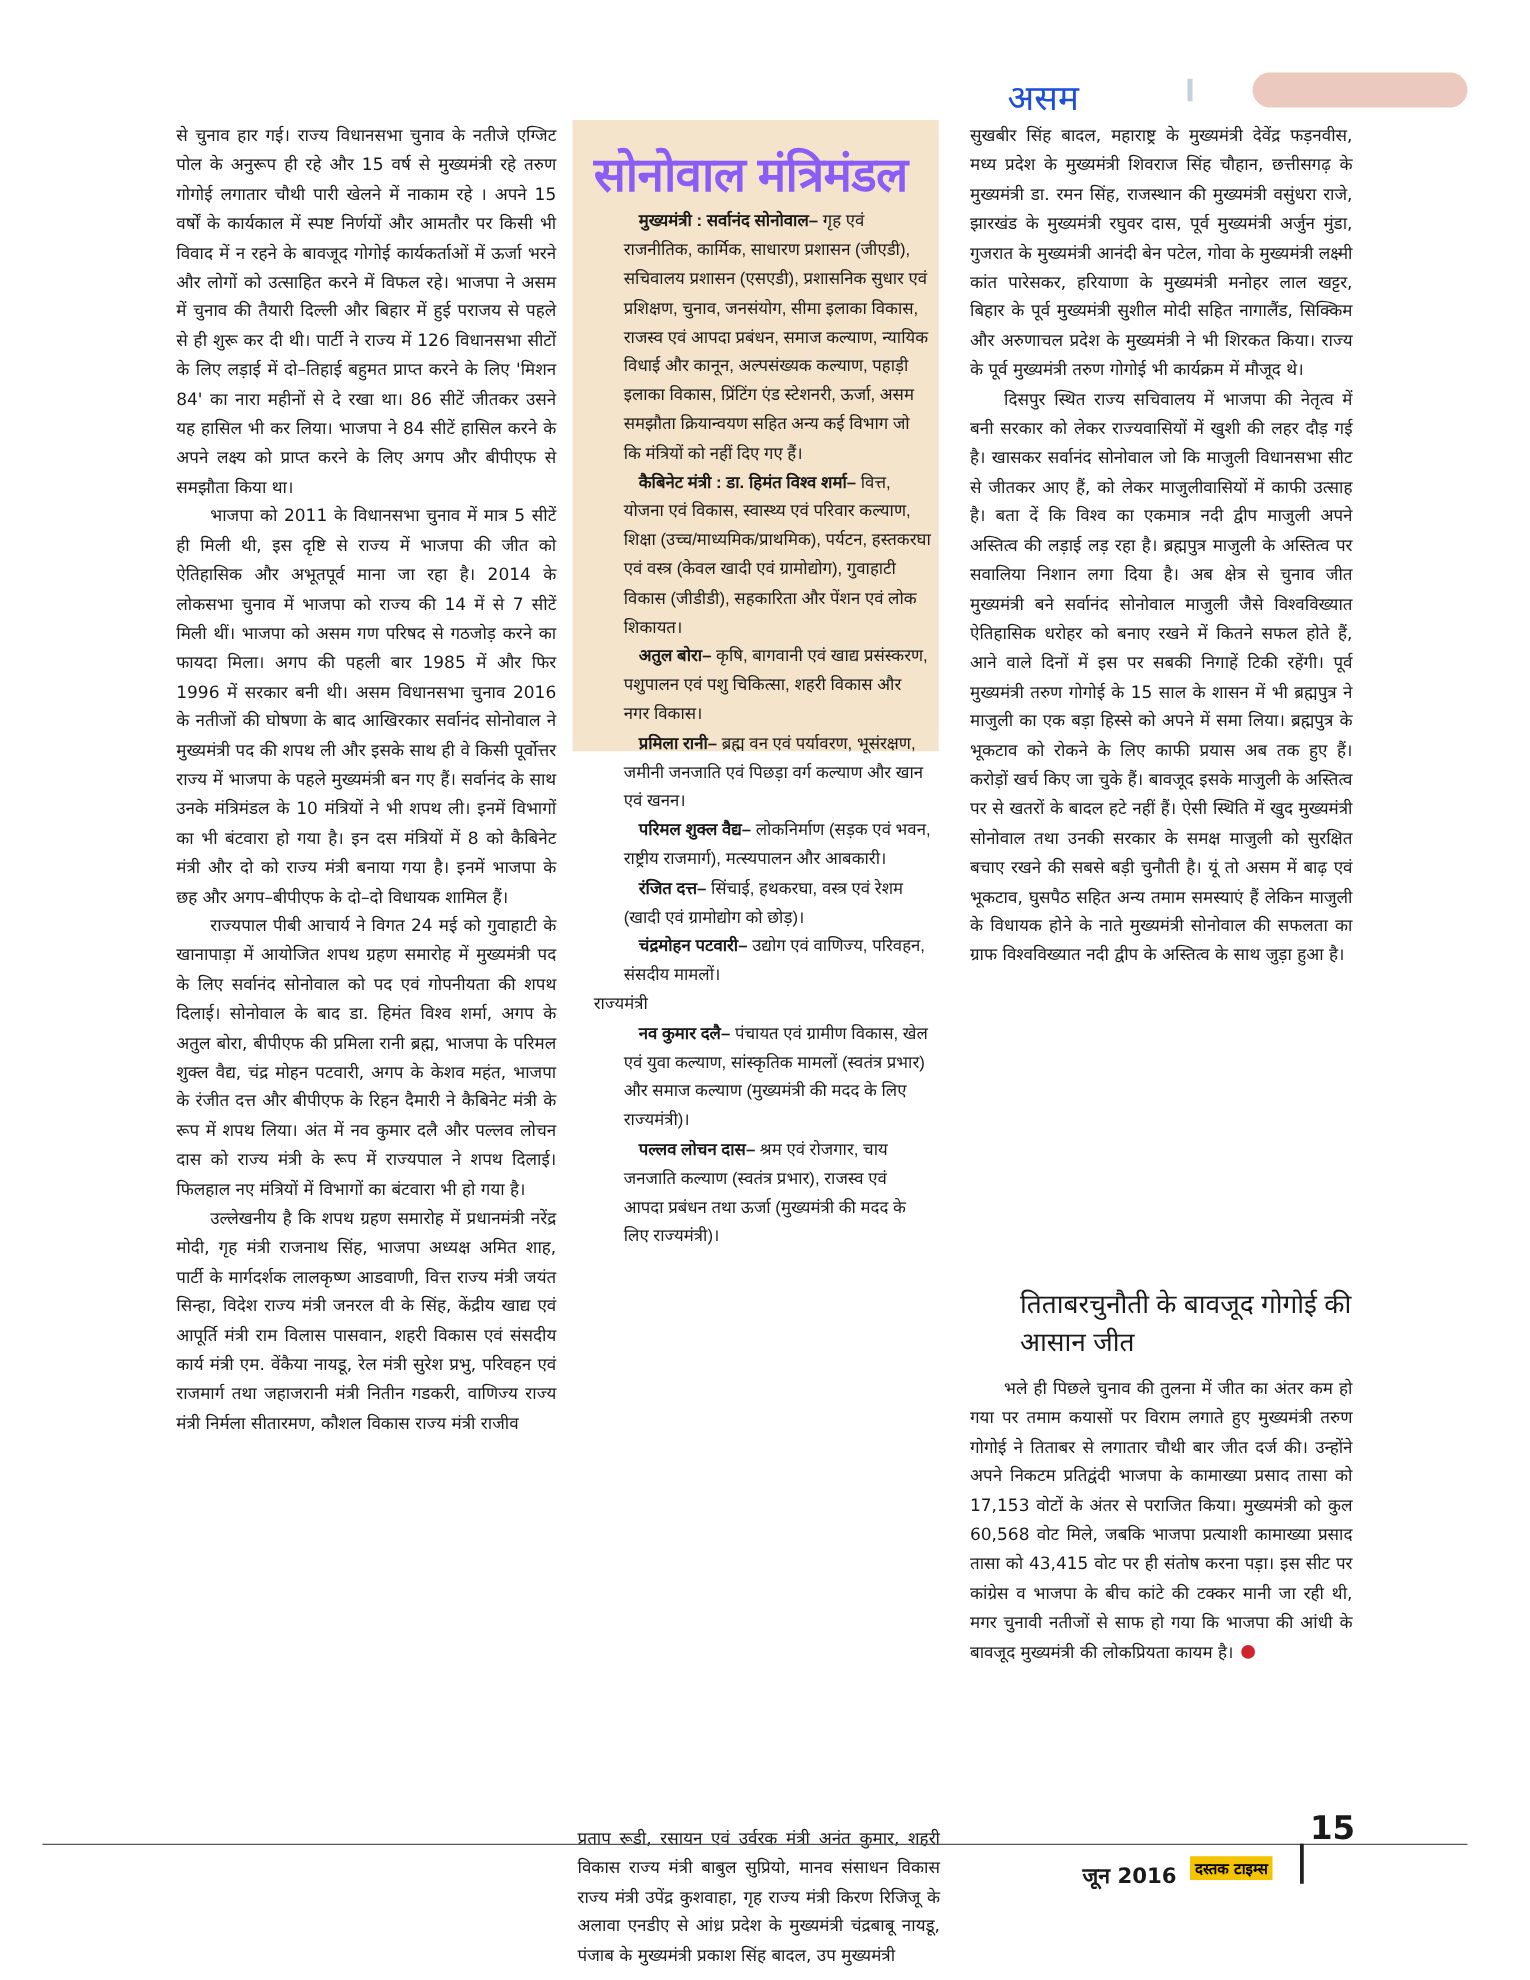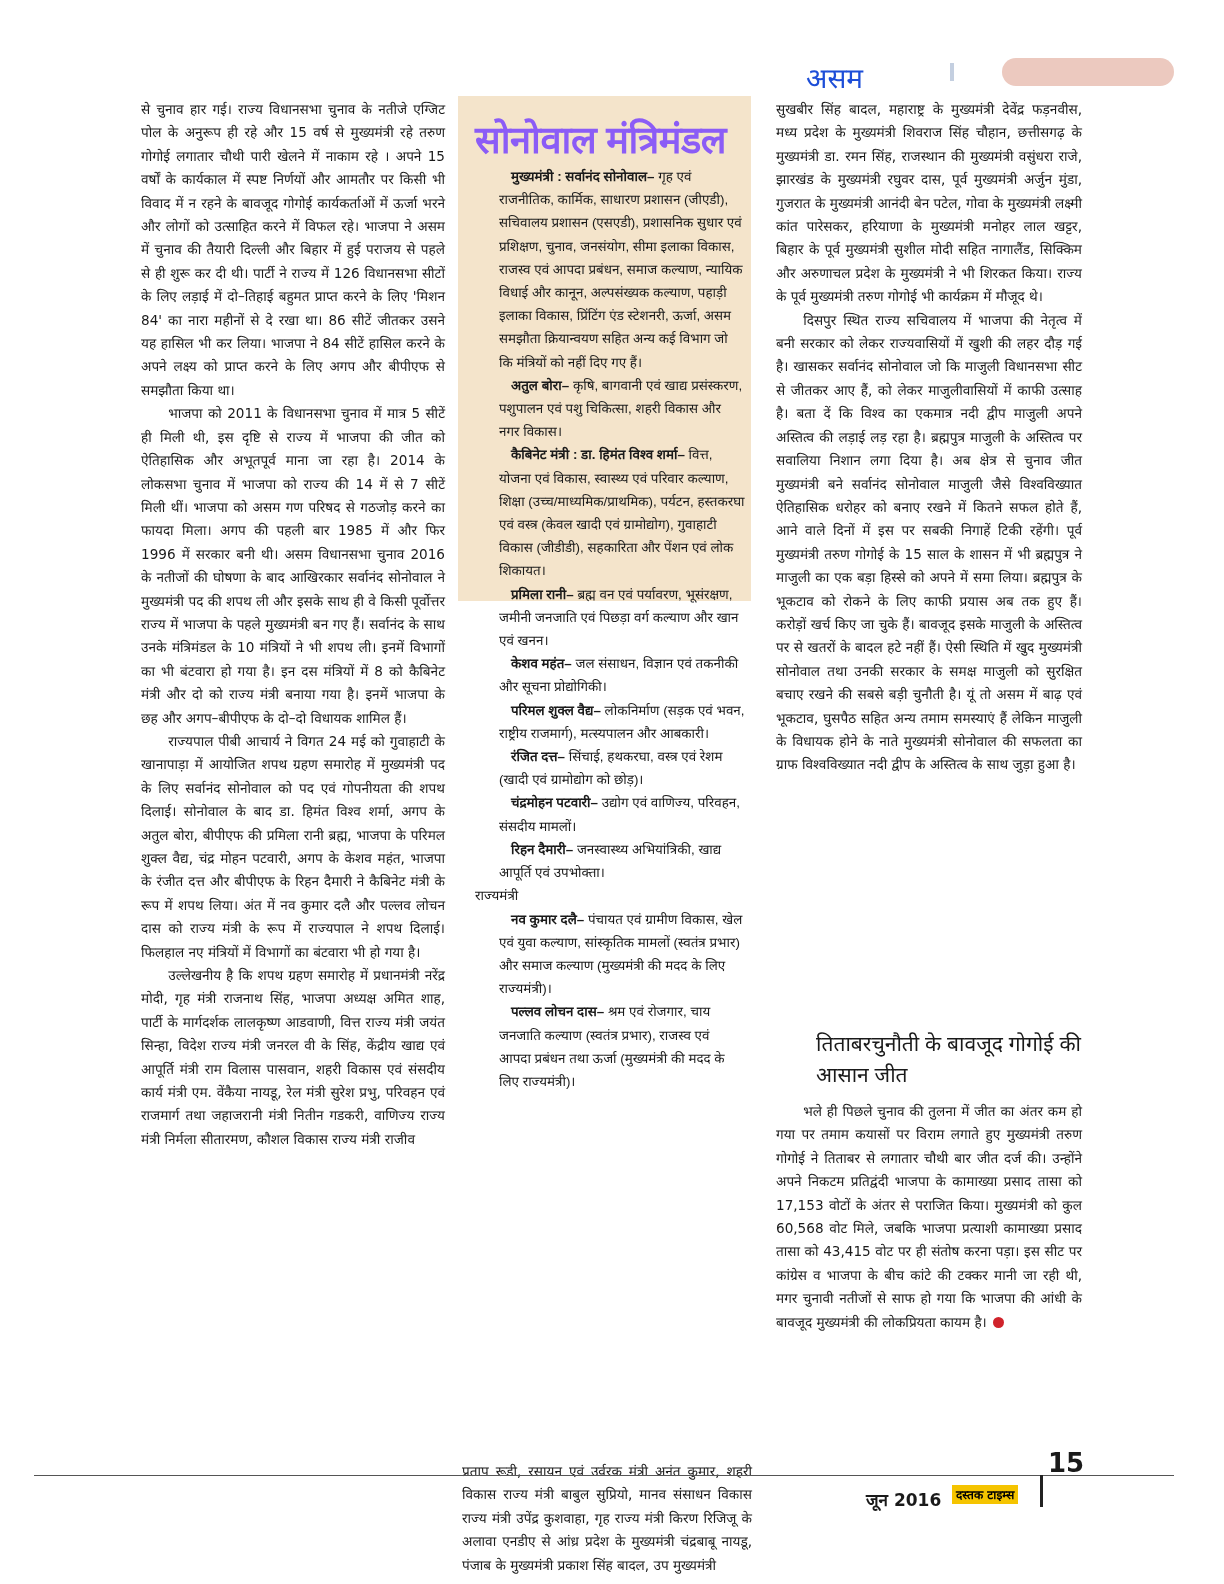--- a/index.html
+++ b/index.html
@@ -39,28 +39,26 @@
   <p class="noindent">से चुनाव हार गई। राज्य विधानसभा चुनाव के नतीजे एग्जिट पोल के अनुरूप ही रहे और 15 वर्ष से मुख्यमंत्री रहे तरुण गोगोई लगातार चौथी पारी खेलने में नाकाम रहे । अपने 15 वर्षों के कार्यकाल में स्पष्ट निर्णयों और आमतौर पर किसी भी विवाद में न रहने के बावजूद गोगोई कार्यकर्ताओं में ऊर्जा भरने और लोगों को उत्साहित करने में विफल रहे। भाजपा ने असम में चुनाव की तैयारी दिल्ली और बिहार में हुई पराजय से पहले से ही शुरू कर दी थी। पार्टी ने राज्य में 126 विधानसभा सीटों के लिए लड़ाई में दो–तिहाई बहुमत प्राप्त करने के लिए 'मिशन 84' का नारा महीनों से दे रखा था। 86 सीटें जीतकर उसने यह हासिल भी कर लिया। भाजपा ने 84 सीटें हासिल करने के अपने लक्ष्य को प्राप्त करने के लिए अगप और बीपीएफ से समझौता किया था।</p>
   <p>भाजपा को 2011 के विधानसभा चुनाव में मात्र 5 सीटें ही मिली थी, इस दृष्टि से राज्य में भाजपा की जीत को ऐतिहासिक और अभूतपूर्व माना जा रहा है। 2014 के लोकसभा चुनाव में भाजपा को राज्य की 14 में से 7 सीटें मिली थीं। भाजपा को असम गण परिषद से गठजोड़ करने का फायदा मिला। अगप की पहली बार 1985 में और फिर 1996 में सरकार बनी थी। असम विधानसभा चुनाव 2016 के नतीजों की घोषणा के बाद आखिरकार सर्वानंद सोनोवाल ने मुख्यमंत्री पद की शपथ ली और इसके साथ ही वे किसी पूर्वोत्तर राज्य में भाजपा के पहले मुख्यमंत्री बन गए हैं। सर्वानंद के साथ उनके मंत्रिमंडल के 10 मंत्रियों ने भी शपथ ली। इनमें विभागों का भी बंटवारा हो गया है। इन दस मंत्रियों में 8 को कैबिनेट मंत्री और दो को राज्य मंत्री बनाया गया है। इनमें भाजपा के छह और अगप–बीपीएफ के दो–दो विधायक शामिल हैं।</p>
   <p>राज्यपाल पीबी आचार्य ने विगत 24 मई को गुवाहाटी के खानापाड़ा में आयोजित शपथ ग्रहण समारोह में मुख्यमंत्री पद के लिए सर्वानंद सोनोवाल को पद एवं गोपनीयता की शपथ दिलाई। सोनोवाल के बाद डा. हिमंत विश्व शर्मा, अगप के अतुल बोरा, बीपीएफ की प्रमिला रानी ब्रह्म, भाजपा के परिमल शुक्ल वैद्य, चंद्र मोहन पटवारी, अगप के केशव महंत, भाजपा के रंजीत दत्त और बीपीएफ के रिहन दैमारी ने कैबिनेट मंत्री के रूप में शपथ लिया। अंत में नव कुमार दलै और पल्लव लोचन दास को राज्य मंत्री के रूप में राज्यपाल ने शपथ दिलाई। फिलहाल नए मंत्रियों में विभागों का बंटवारा भी हो गया है।</p>
   <p>उल्लेखनीय है कि शपथ ग्रहण समारोह में प्रधानमंत्री नरेंद्र मोदी, गृह मंत्री राजनाथ सिंह, भाजपा अध्यक्ष अमित शाह, पार्टी के मार्गदर्शक लालकृष्ण आडवाणी, वित्त राज्य मंत्री जयंत सिन्हा, विदेश राज्य मंत्री जनरल वी के सिंह, केंद्रीय खाद्य एवं आपूर्ति मंत्री राम विलास पासवान, शहरी विकास एवं संसदीय कार्य मंत्री एम. वेंकैया नायडू, रेल मंत्री सुरेश प्रभु, परिवहन एवं राजमार्ग तथा जहाजरानी मंत्री नितीन गडकरी, वाणिज्य राज्य मंत्री निर्मला सीतारमण, कौशल विकास राज्य मंत्री राजीव</p>
 </div>
 
 <div class="box"></div>
 <div class="box-title">सोनोवाल मंत्रिमंडल</div>
 <div class="box-body">
   <p class="entry"><b>मुख्यमंत्री : सर्वानंद सोनोवाल–</b><span> गृह एवं राजनीतिक, कार्मिक, साधारण प्रशासन (जीएडी), सचिवालय प्रशासन (एसएडी), प्रशासनिक सुधार एवं प्रशिक्षण, चुनाव, जनसंयोग, सीमा इलाका विकास, राजस्व एवं आपदा प्रबंधन, समाज कल्याण, न्यायिक विधाई और कानून, अल्पसंख्यक कल्याण, पहाड़ी इलाका विकास, प्रिंटिंग एंड स्टेशनरी, ऊर्जा, असम समझौता क्रियान्वयण सहित अन्य कई विभाग जो कि मंत्रियों को नहीं दिए गए हैं।</span></p>
+  <p class="entry"><b>कैबिनेट मंत्री : डा. हिमंत विश्व शर्मा–</b><span> वित्त, योजना एवं विकास, स्वास्थ्य एवं परिवार कल्याण, शिक्षा (उच्च/माध्यमिक/प्राथमिक), पर्यटन, हस्तकरघा एवं वस्त्र (केवल खादी एवं ग्रामोद्योग), गुवाहाटी विकास (जीडीडी), सहकारिता और पेंशन एवं लोक शिकायत।</span></p>
   <p class="entry"><b>अतुल बोरा–</b><span> कृषि, बागवानी एवं खाद्य प्रसंस्करण, पशुपालन एवं पशु चिकित्सा, शहरी विकास और नगर विकास।</span></p>
-  <p class="entry"><b>कैबिनेट मंत्री : डा. हिमंत विश्व शर्मा–</b><span> वित्त, योजना एवं विकास, स्वास्थ्य एवं परिवार कल्याण, शिक्षा (उच्च/माध्यमिक/प्राथमिक), पर्यटन, हस्तकरघा एवं वस्त्र (केवल खादी एवं ग्रामोद्योग), गुवाहाटी विकास (जीडीडी), सहकारिता और पेंशन एवं लोक शिकायत।</span></p>
   <p class="entry"><b>प्रमिला रानी–</b><span> ब्रह्म वन एवं पर्यावरण, भूसंरक्षण, जमीनी जनजाति एवं पिछड़ा वर्ग कल्याण और खान एवं खनन।</span></p>
-  <p class="entry"><b>केशव महंत–</b><span> जल संसाधन, विज्ञान एवं तकनीकी और सूचना प्रोद्योगिकी।</span></p>
   <p class="entry"><b>परिमल शुक्ल वैद्य–</b><span> लोकनिर्माण (सड़क एवं भवन, राष्ट्रीय राजमार्ग), मत्स्यपालन और आबकारी।</span></p>
   <p class="entry"><b>रंजित दत्त–</b><span> सिंचाई, हथकरघा, वस्त्र एवं रेशम (खादी एवं ग्रामोद्योग को छोड़)।</span></p>
   <p class="entry"><b>चंद्रमोहन पटवारी–</b><span> उद्योग एवं वाणिज्य, परिवहन, संसदीय मामलों।</span></p>
-  <p class="entry"><b>रिहन दैमारी–</b><span> जनस्वास्थ्य अभियांत्रिकी, खाद्य आपूर्ति एवं उपभोक्ता।</span></p>
   <p class="box-sub">राज्यमंत्री</p>
   <p class="entry"><b>नव कुमार दलै–</b><span> पंचायत एवं ग्रामीण विकास, खेल एवं युवा कल्याण, सांस्कृतिक मामलों (स्वतंत्र प्रभार) और समाज कल्याण (मुख्यमंत्री की मदद के लिए राज्यमंत्री)।</span></p>
   <p class="entry"><b>पल्लव लोचन दास–</b><span> श्रम एवं रोजगार, चाय जनजाति कल्याण (स्वतंत्र प्रभार), राजस्व एवं आपदा प्रबंधन तथा ऊर्जा (मुख्यमंत्री की मदद के लिए राज्यमंत्री)।</span></p>
 </div>
 
 <div id="col2bottom" class="col">
   <p class="noindent">प्रताप रूडी, रसायन एवं उर्वरक मंत्री अनंत कुमार, शहरी विकास राज्य मंत्री बाबुल सुप्रियो, मानव संसाधन विकास राज्य मंत्री उपेंद्र कुशवाहा, गृह राज्य मंत्री किरण रिजिजू के अलावा एनडीए से आंध्र प्रदेश के मुख्यमंत्री चंद्रबाबू नायडू, पंजाब के मुख्यमंत्री प्रकाश सिंह बादल, उप मुख्यमंत्री</p>
 </div>
 
 <div id="col3" class="col">

